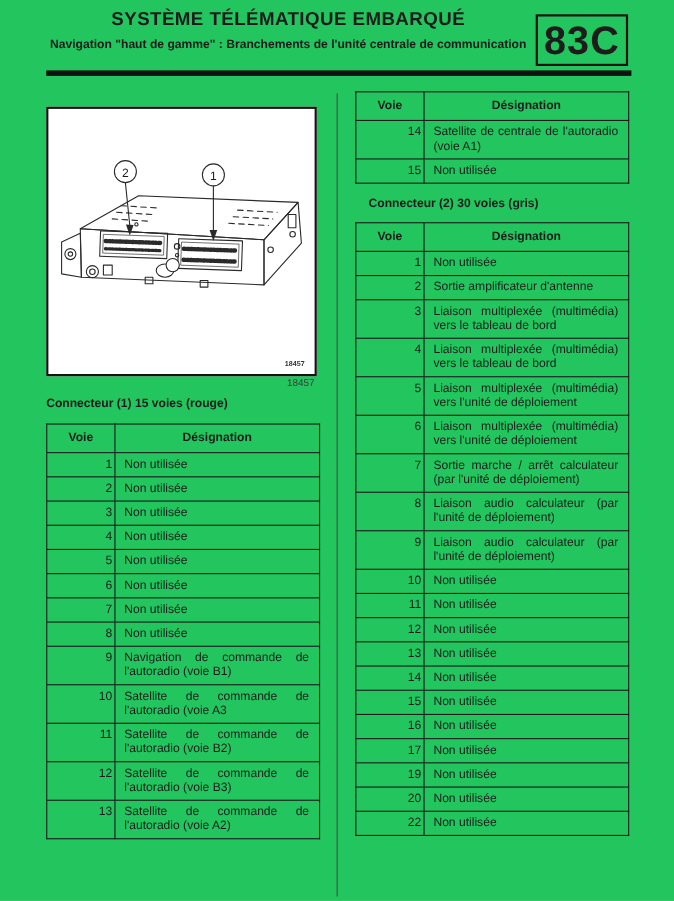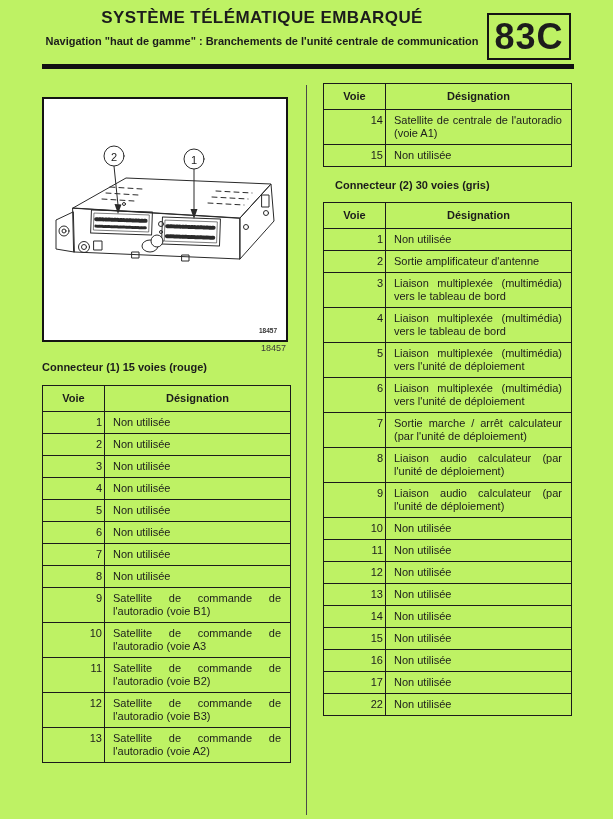--- a/index.html
+++ b/index.html
@@ -1,18 +1,18 @@
 <!DOCTYPE html>
 <html><head>
 <meta charset="utf-8">
 <style>
   html,body { margin:0; padding:0; background:#e9e9e9; }
   .page {
     position:relative; width:613px; height:819px; margin:0 auto;
-    background:#bef264; overflow:hidden;
+    background:#22c55e; overflow:hidden;
     font-family:"Liberation Sans", sans-serif; color:#1c1c1c;
   }
   
   .hdr-text { position:absolute; left:42px; top:8px; width:440px; text-align:center; }
   .title { font-size:17px; font-weight:bold; letter-spacing:.4px; }
   .subtitle { font-size:11px; font-weight:bold; margin-top:7px; }
   .code-box {
     position:absolute; left:487px; top:13px; width:84px; height:47px;
     border:2px solid #141414; box-sizing:border-box;
     display:flex; align-items:center; justify-content:center;
@@ -174,21 +174,21 @@
           <tr>
             <td class="voie">7</td>
             <td class="des">Non utilisée</td>
           </tr>
           <tr>
             <td class="voie">8</td>
             <td class="des">Non utilisée</td>
           </tr>
           <tr>
             <td class="voie">9</td>
-            <td class="des">Satellite de commande de l'autoradio (voie B1)</td>
+            <td class="des">Navigation de commande de l'autoradio (voie B1)</td>
           </tr>
           <tr>
             <td class="voie">10</td>
             <td class="des">Satellite de commande de l'autoradio (voie A3</td>
           </tr>
           <tr>
             <td class="voie">11</td>
             <td class="des">Satellite de commande de l'autoradio (voie B2)</td>
           </tr>
           <tr>
@@ -296,20 +296,28 @@
           </tr>
           <tr>
             <td class="voie">16</td>
             <td class="des">Non utilisée</td>
           </tr>
           <tr>
             <td class="voie">17</td>
             <td class="des">Non utilisée</td>
           </tr>
           <tr>
+            <td class="voie">19</td>
+            <td class="des">Non utilisée</td>
+          </tr>
+          <tr>
+            <td class="voie">20</td>
+            <td class="des">Non utilisée</td>
+          </tr>
+          <tr>
             <td class="voie">22</td>
             <td class="des">Non utilisée</td>
           </tr>
         </tbody>
     </table>
   </div>
 
 </div>
 
 </body></html>

